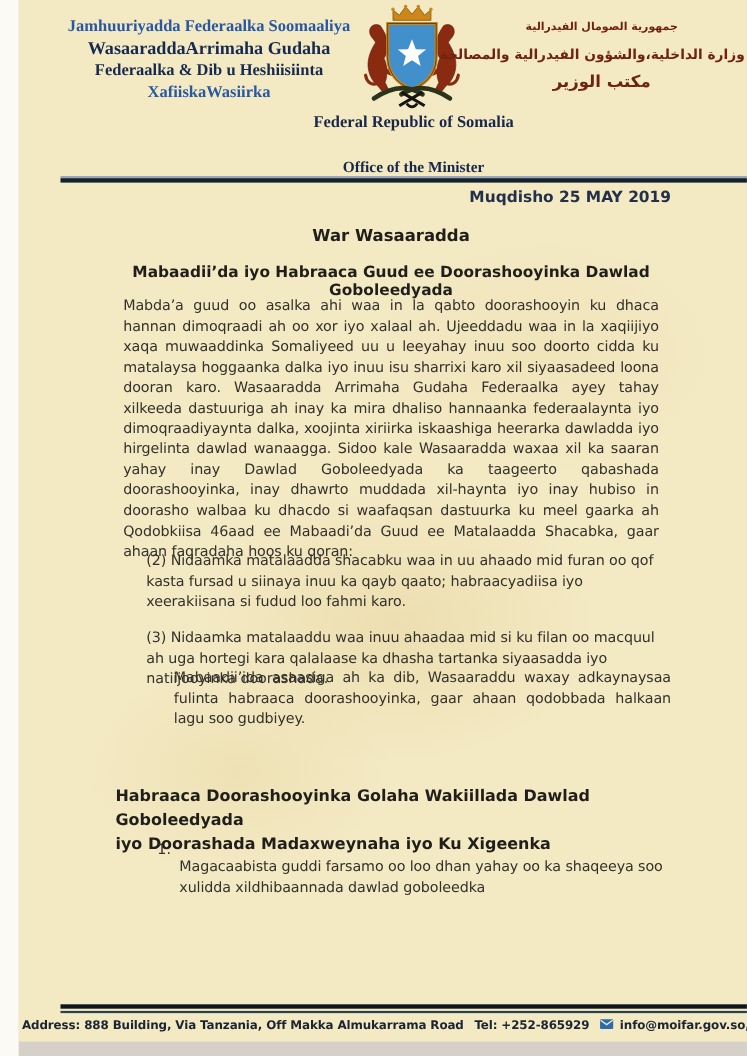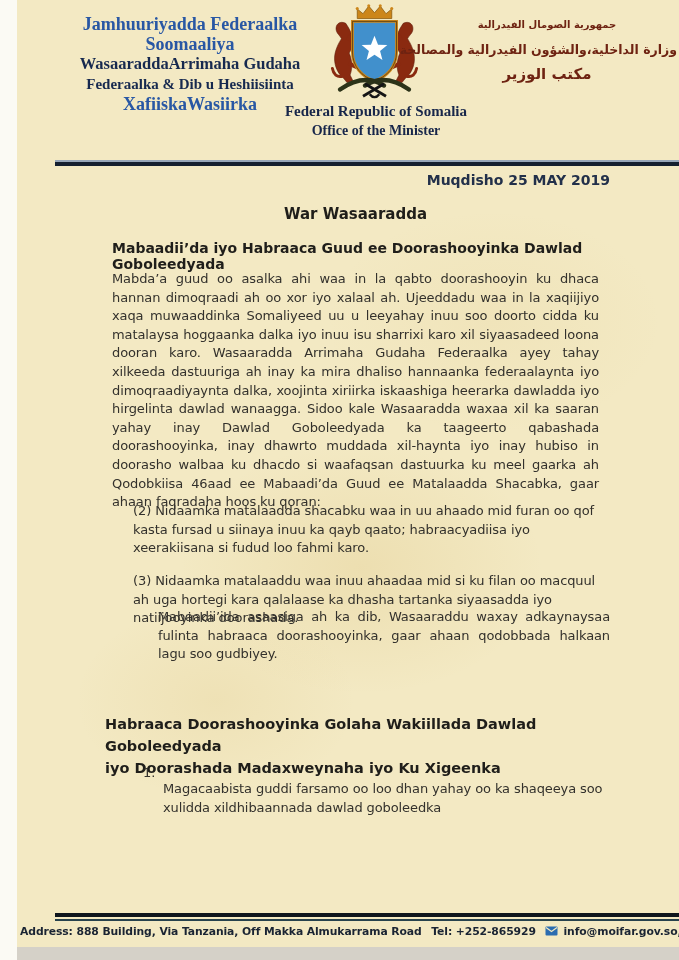--- a/index.html
+++ b/index.html
@@ -13,43 +13,43 @@
     position:absolute;left:17px;top:0;width:662px;height:947px;z-index:1;
     background:
       radial-gradient(ellipse 260px 180px at 52% 60%, rgba(198,158,62,0.14), transparent 70%),
       radial-gradient(ellipse 200px 140px at 30% 74%, rgba(198,158,62,0.10), transparent 70%),
       radial-gradient(ellipse 240px 160px at 72% 34%, rgba(205,170,80,0.08), transparent 70%),
       #f3e9c3;
   }
   
   .hdr-left{position:absolute;left:23px;top:14px;width:300px;text-align:center;
     font-family:"Liberation Serif",serif;font-weight:bold;line-height:20px;}
-  .hdr-left .l1,.hdr-left .l4{color:#2857a4;font-size:18px;}
+  .hdr-left .l1,.hdr-left .l4{color:#2857a4;font-size:15px;}
   .hdr-left .l2{color:#16294f;font-size:16.5px;}
   .hdr-left .l3{color:#16294f;font-size:15px;}
   .emblem{position:absolute;left:300px;top:2px;width:115px;height:103px;}
   .hdr-arabic{position:absolute;left:400px;top:12px;width:260px;text-align:center;
     direction:rtl;color:#6e2312;font-weight:bold;line-height:25px;font-family:"DejaVu Sans",sans-serif;}
   .hdr-arabic div{white-space:nowrap;}
   .hdr-arabic .a1{font-size:10px;}
   .hdr-arabic .a2{font-size:12.5px;}
   .hdr-arabic .a3{font-size:15px;}
   .hdr-center{position:absolute;left:59px;top:101px;width:600px;text-align:center;
     font-family:"Liberation Serif",serif;font-weight:bold;color:#17264a;line-height:20px;}
   .hdr-center .c1{font-size:15px;}
   .hdr-center .c2{font-size:15px;}
-  .hdr-center .c3{font-size:14px;}
+  .hdr-center .c3{font-size:14px;margin-top:22px;}
   .rule-top{position:absolute;left:38px;right:0;top:160px;}
   .rule-top .lite{height:2px;background:#97a6b8;}
   .rule-top .dark{height:3.5px;background:#15202f;}
   
   .date{position:absolute;top:172px;right:69px;font-size:14px;font-weight:bold;color:#22304a;}
   .doc-title{position:absolute;top:205px;left:95px;width:487px;text-align:center;
     font-size:15px;font-weight:bold;color:#1f1e1a;}
-  .doc-subtitle{position:absolute;top:240px;left:95px;width:487px;text-align:left;
+  .doc-subtitle{position:absolute;top:240px;left:95px;width:487px;text-align:center;
     font-size:14px;font-weight:bold;color:#1f1e1a;}
   .para{font-size:13px;line-height:18.6px;color:#33312c;letter-spacing:-0.1px;}
   .p1{position:absolute;top:270px;left:95px;width:487px;text-align:justify;}
   .clause2{position:absolute;top:502px;left:116px;width:468px;}
   .clause3{position:absolute;top:572px;left:116px;width:468px;}
   .p2{position:absolute;top:608px;left:116px;width:452px;text-align:justify;margin-left:25px;}
   .sec-head{position:absolute;top:713px;left:88px;width:500px;
     font-size:14.5px;font-weight:bold;color:#1f1e1a;line-height:22px;}
   .list-item{position:absolute;top:764px;left:126px;width:470px;display:flex;}
   .list-item .marker{width:20px;flex:none;font-size:13px;line-height:18.6px;color:#33312c;}

